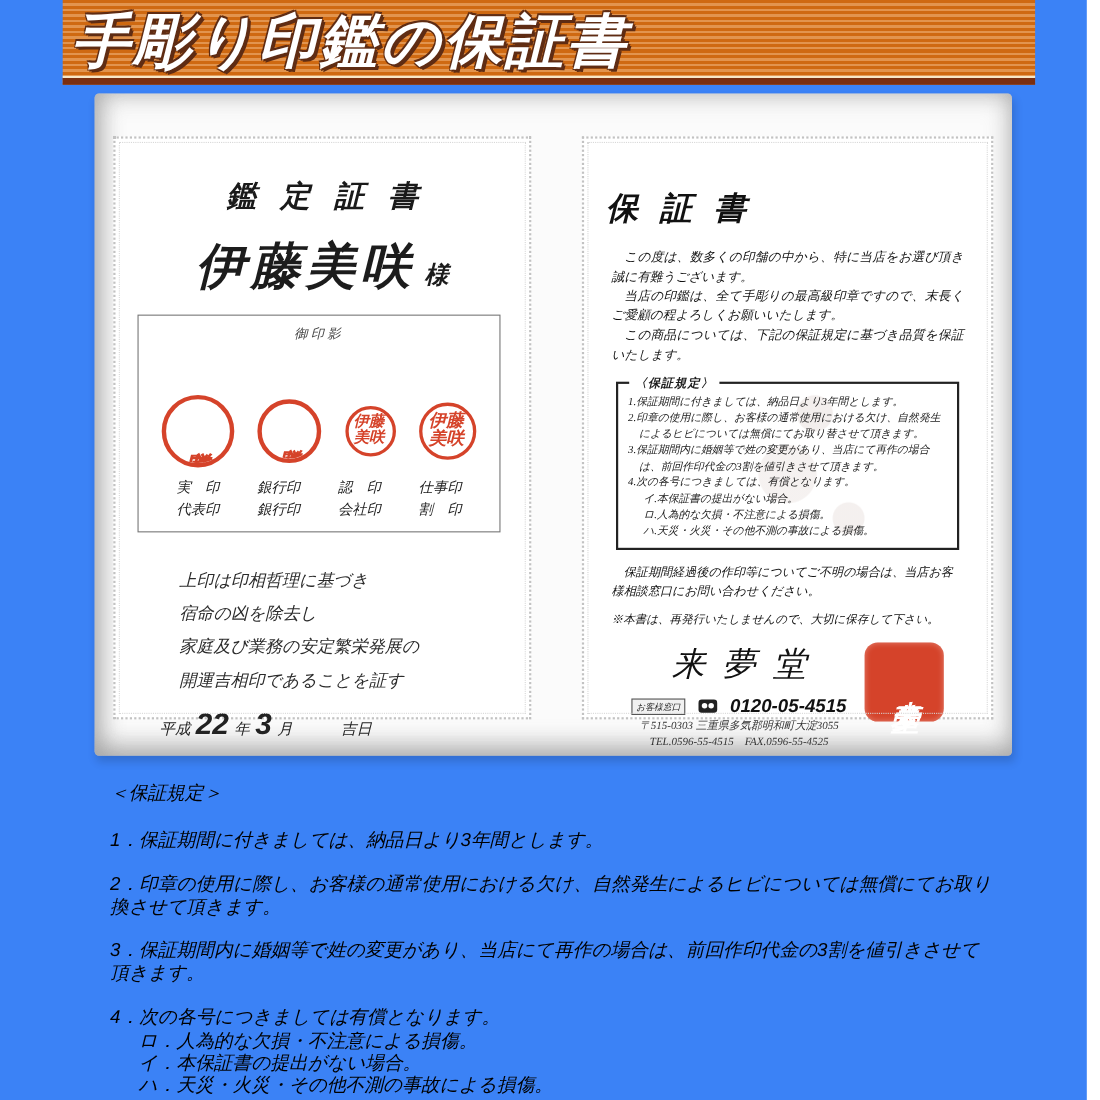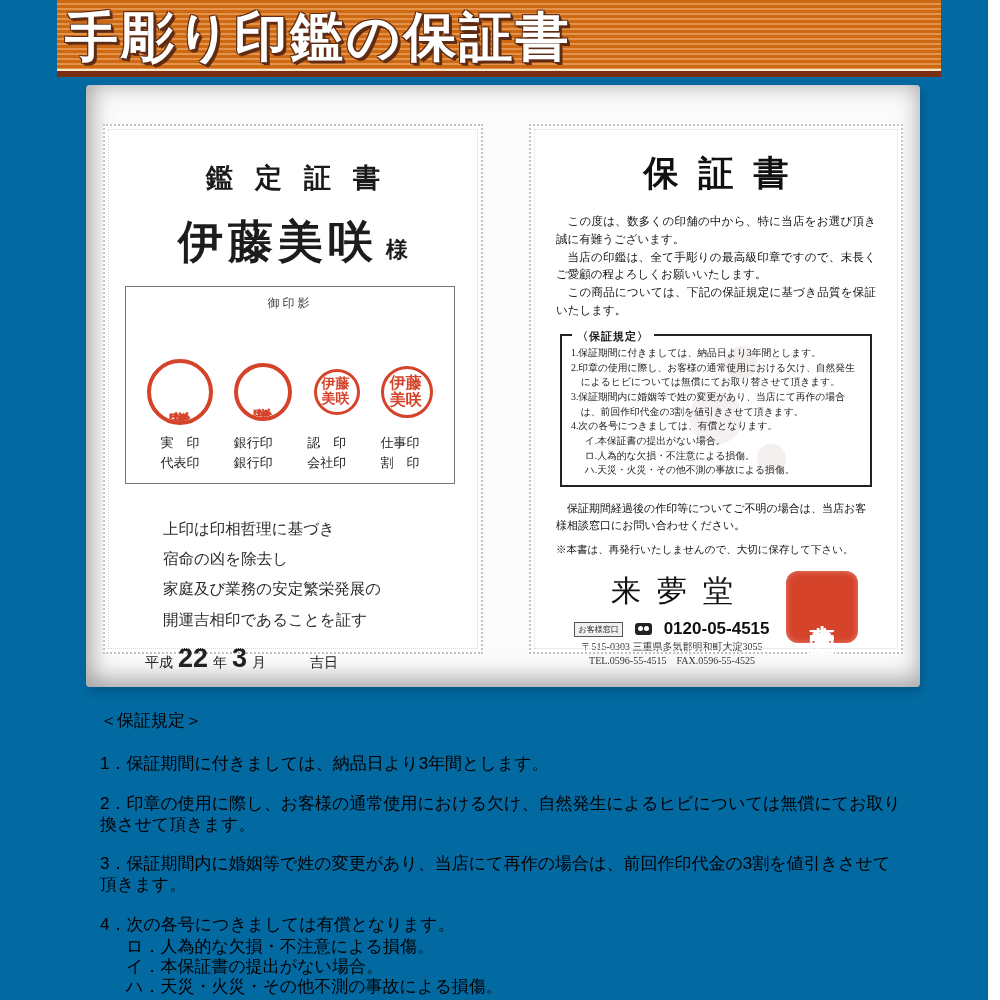--- a/index.html
+++ b/index.html
@@ -1,18 +1,18 @@
 <!DOCTYPE html>
 <html><head>
 <meta charset="utf-8">
 <style>
   * { margin:0; padding:0; box-sizing:border-box; }
   html,body { width:1000px; height:1000px; background:#fff; overflow:hidden;
               font-family:"Liberation Serif", serif; }
-  .stage { position:relative; width:988px; height:1000px; background:#0369a1; }
+  .stage { position:relative; width:988px; height:1000px; background:#3b82f6;font-style:italic; }
 
   
   .banner { position:absolute; left:57px; top:0; width:884px; height:77px;
     background:repeating-linear-gradient(180deg,#cf6911 0 3px,#e2944e 3px 5px); }
   .banner::after { content:""; position:absolute; left:0; right:0; bottom:0; height:8px;
     background:linear-gradient(180deg,#f6e7c8 0 2px,#7a2e10 2px 8px); }
   .banner-title { position:absolute; left:8px; top:2px; font-family:"Liberation Sans",sans-serif;
     font-size:53px; font-weight:bold; color:#fff; letter-spacing:3px; white-space:nowrap;
     text-shadow:3px 3px 0 #5f2c13,-1px -1px 0 #5f2c13,1px -1px 0 #5f2c13,-1px 1px 0 #5f2c13,2px 1px 0 #5f2c13,1px 2px 0 #5f2c13; }
 
@@ -51,21 +51,21 @@
   .s4 .seal-g { width:34px; font-size:16px; }
   .seal-labels { position:absolute; bottom:10px; left:0; right:0;
     display:flex; justify-content:space-evenly; text-align:center;
     font-size:13px; line-height:1.55; color:#222; }
   .al-statement { margin:30px 0 0 58px; font-size:15.5px; line-height:1.95; color:#2b2b2b; }
   .al-date { margin:8px 0 0 40px; font-size:14px; color:#222; display:flex; align-items:baseline; }
   .al-date .big { font-size:27px; font-weight:bold; margin:0 5px; font-family:"Liberation Sans",sans-serif; }
   .al-date .lucky { margin-left:44px; }
 
   
-  .wr-title { margin-top:24px; text-align:center; font-size:35px; font-weight:600;
+  .wr-title { margin-top:44px; text-align:left; font-size:29px; font-weight:600;
     letter-spacing:20px; padding-left:20px; color:#111; }
   .wr-paras { margin:16px 25px 0 25px; font-size:11.5px; line-height:1.55; text-align:justify; color:#111; }
   .wr-paras p { text-indent:1em; }
   .terms-box { position:relative; margin:14px 29px 0 29px; border:2px solid #222;
     padding:10px 8px 7px 9px; font-size:9.8px; line-height:1.5; color:#1a1a1a;
     background:
       radial-gradient(circle at 58% 18%, rgba(195,172,165,.20) 0 16px, rgba(195,172,165,0) 17px),
       radial-gradient(circle at 50% 55%, rgba(195,172,165,.16) 0 26px, rgba(195,172,165,0) 27px),
       radial-gradient(circle at 68% 82%, rgba(195,172,165,.18) 0 14px, rgba(195,172,165,0) 15px),
       #fff; }

